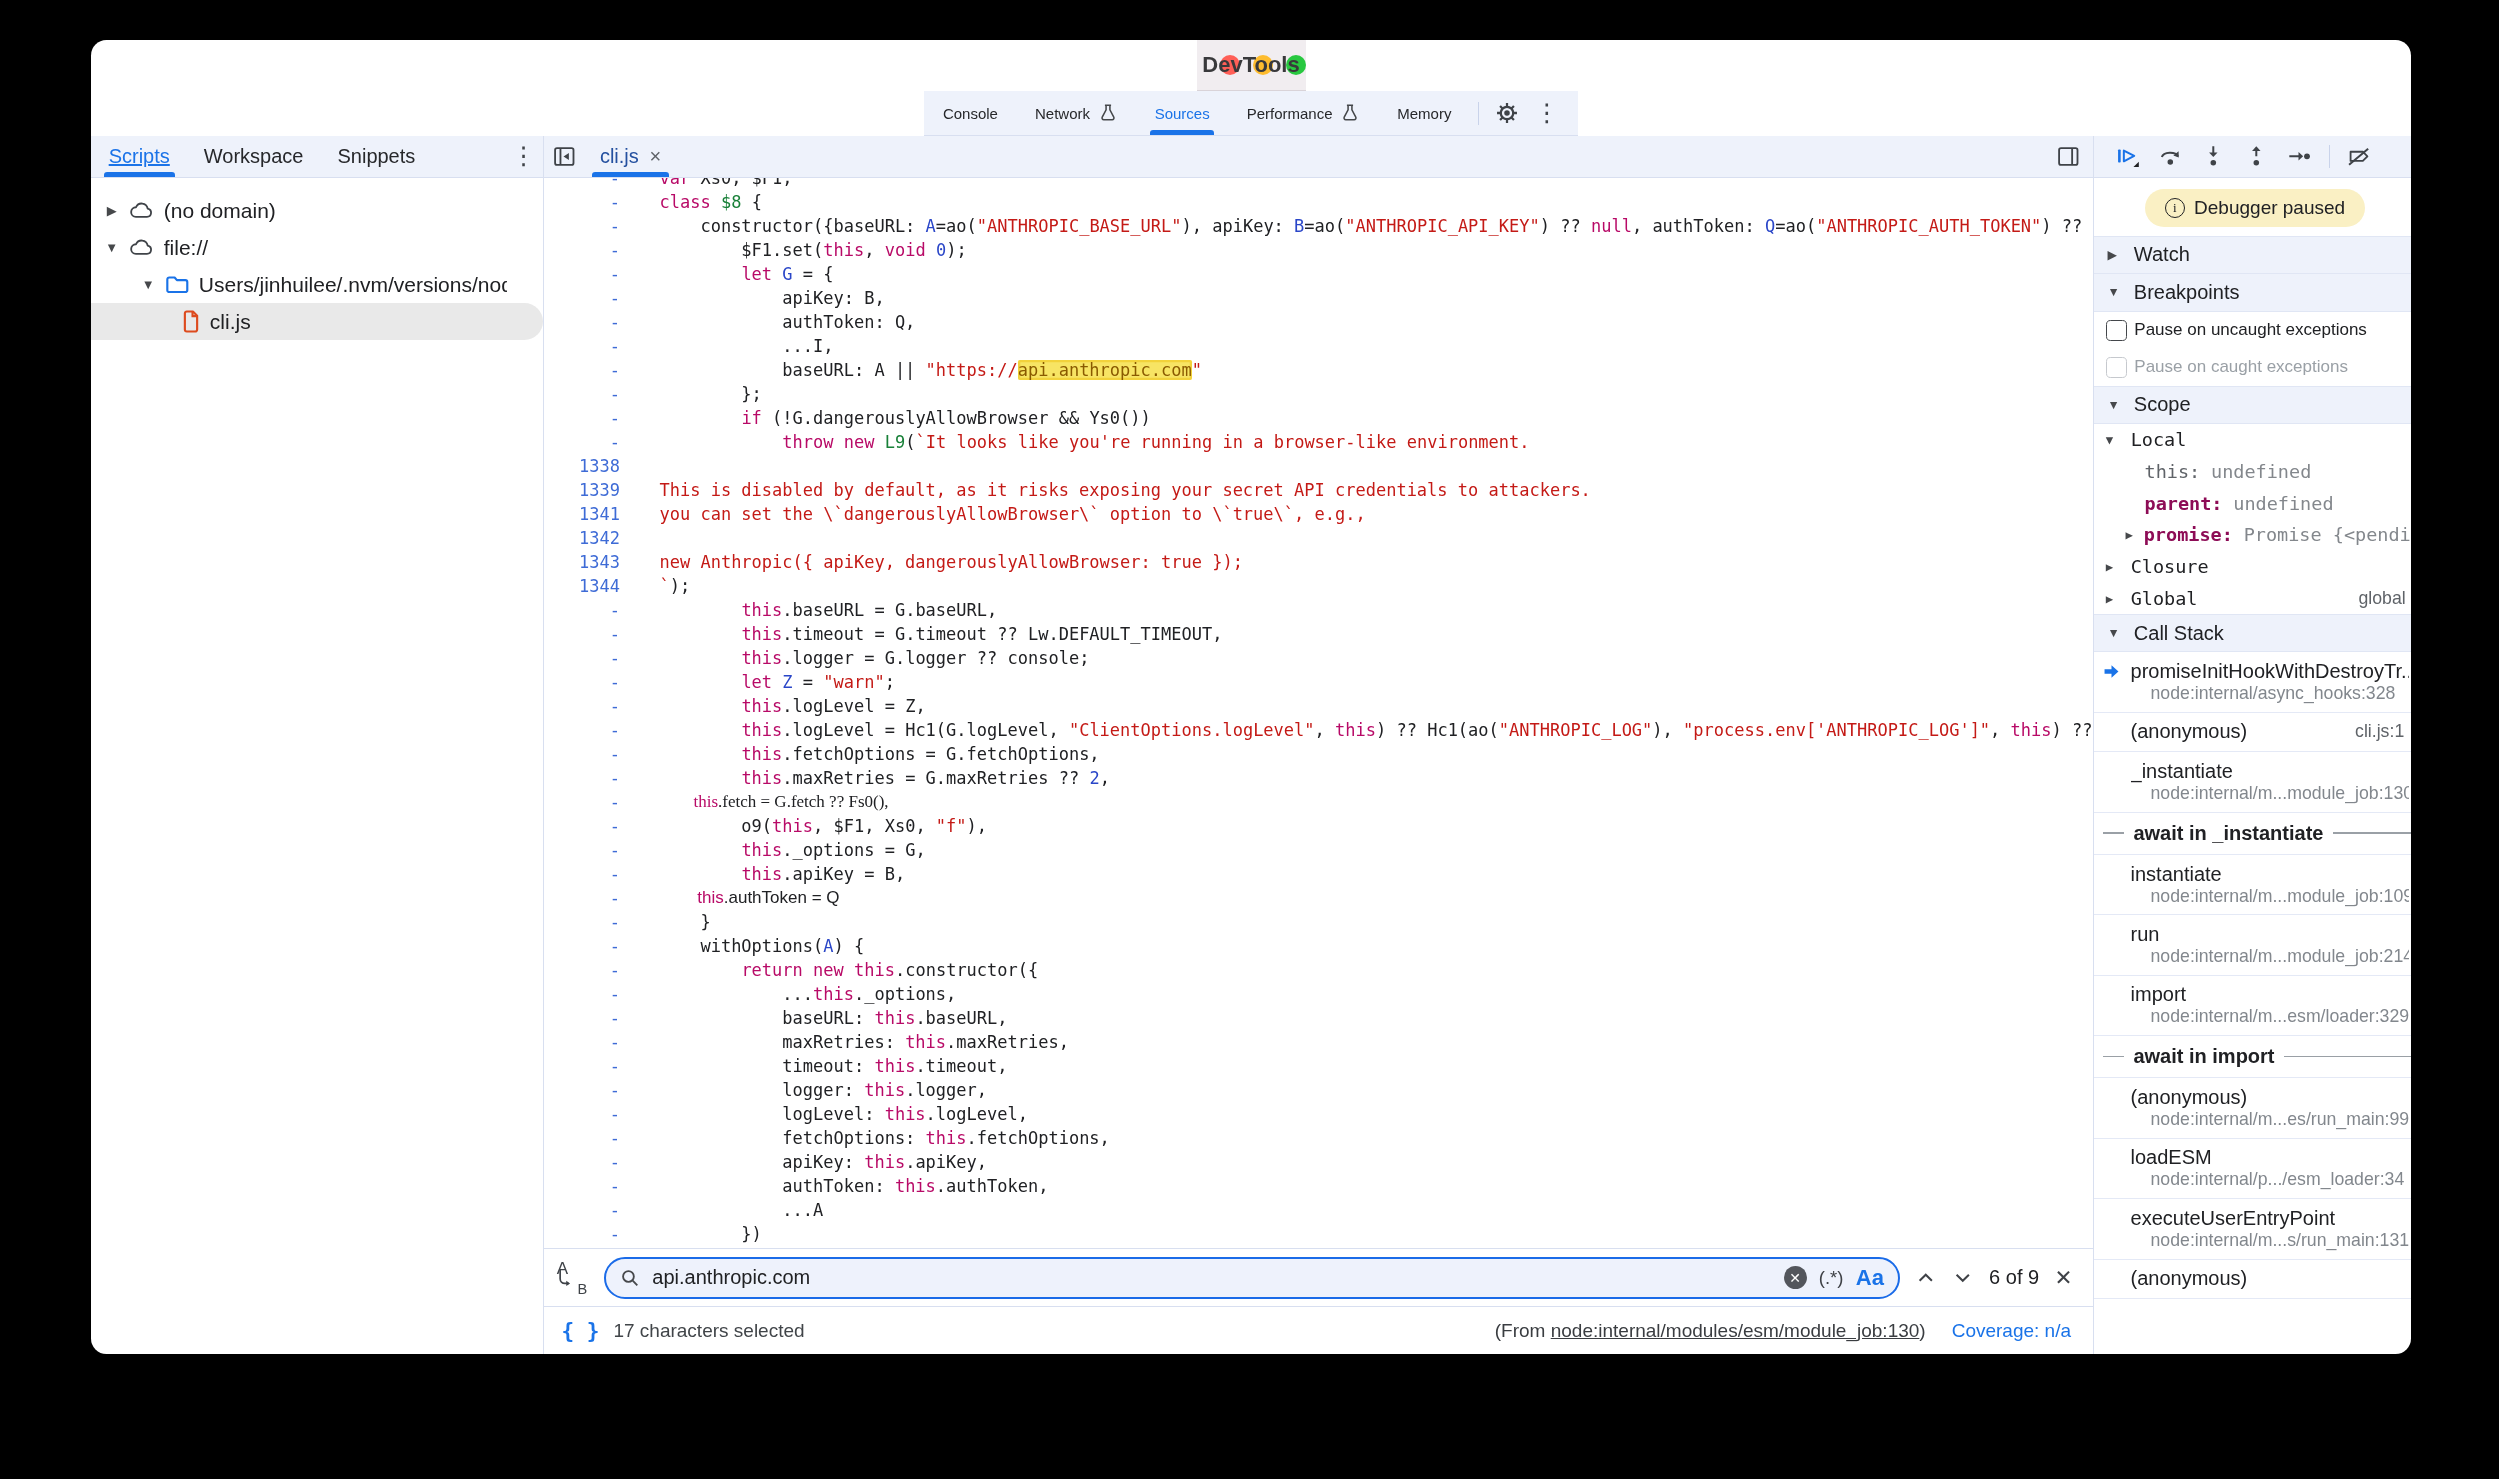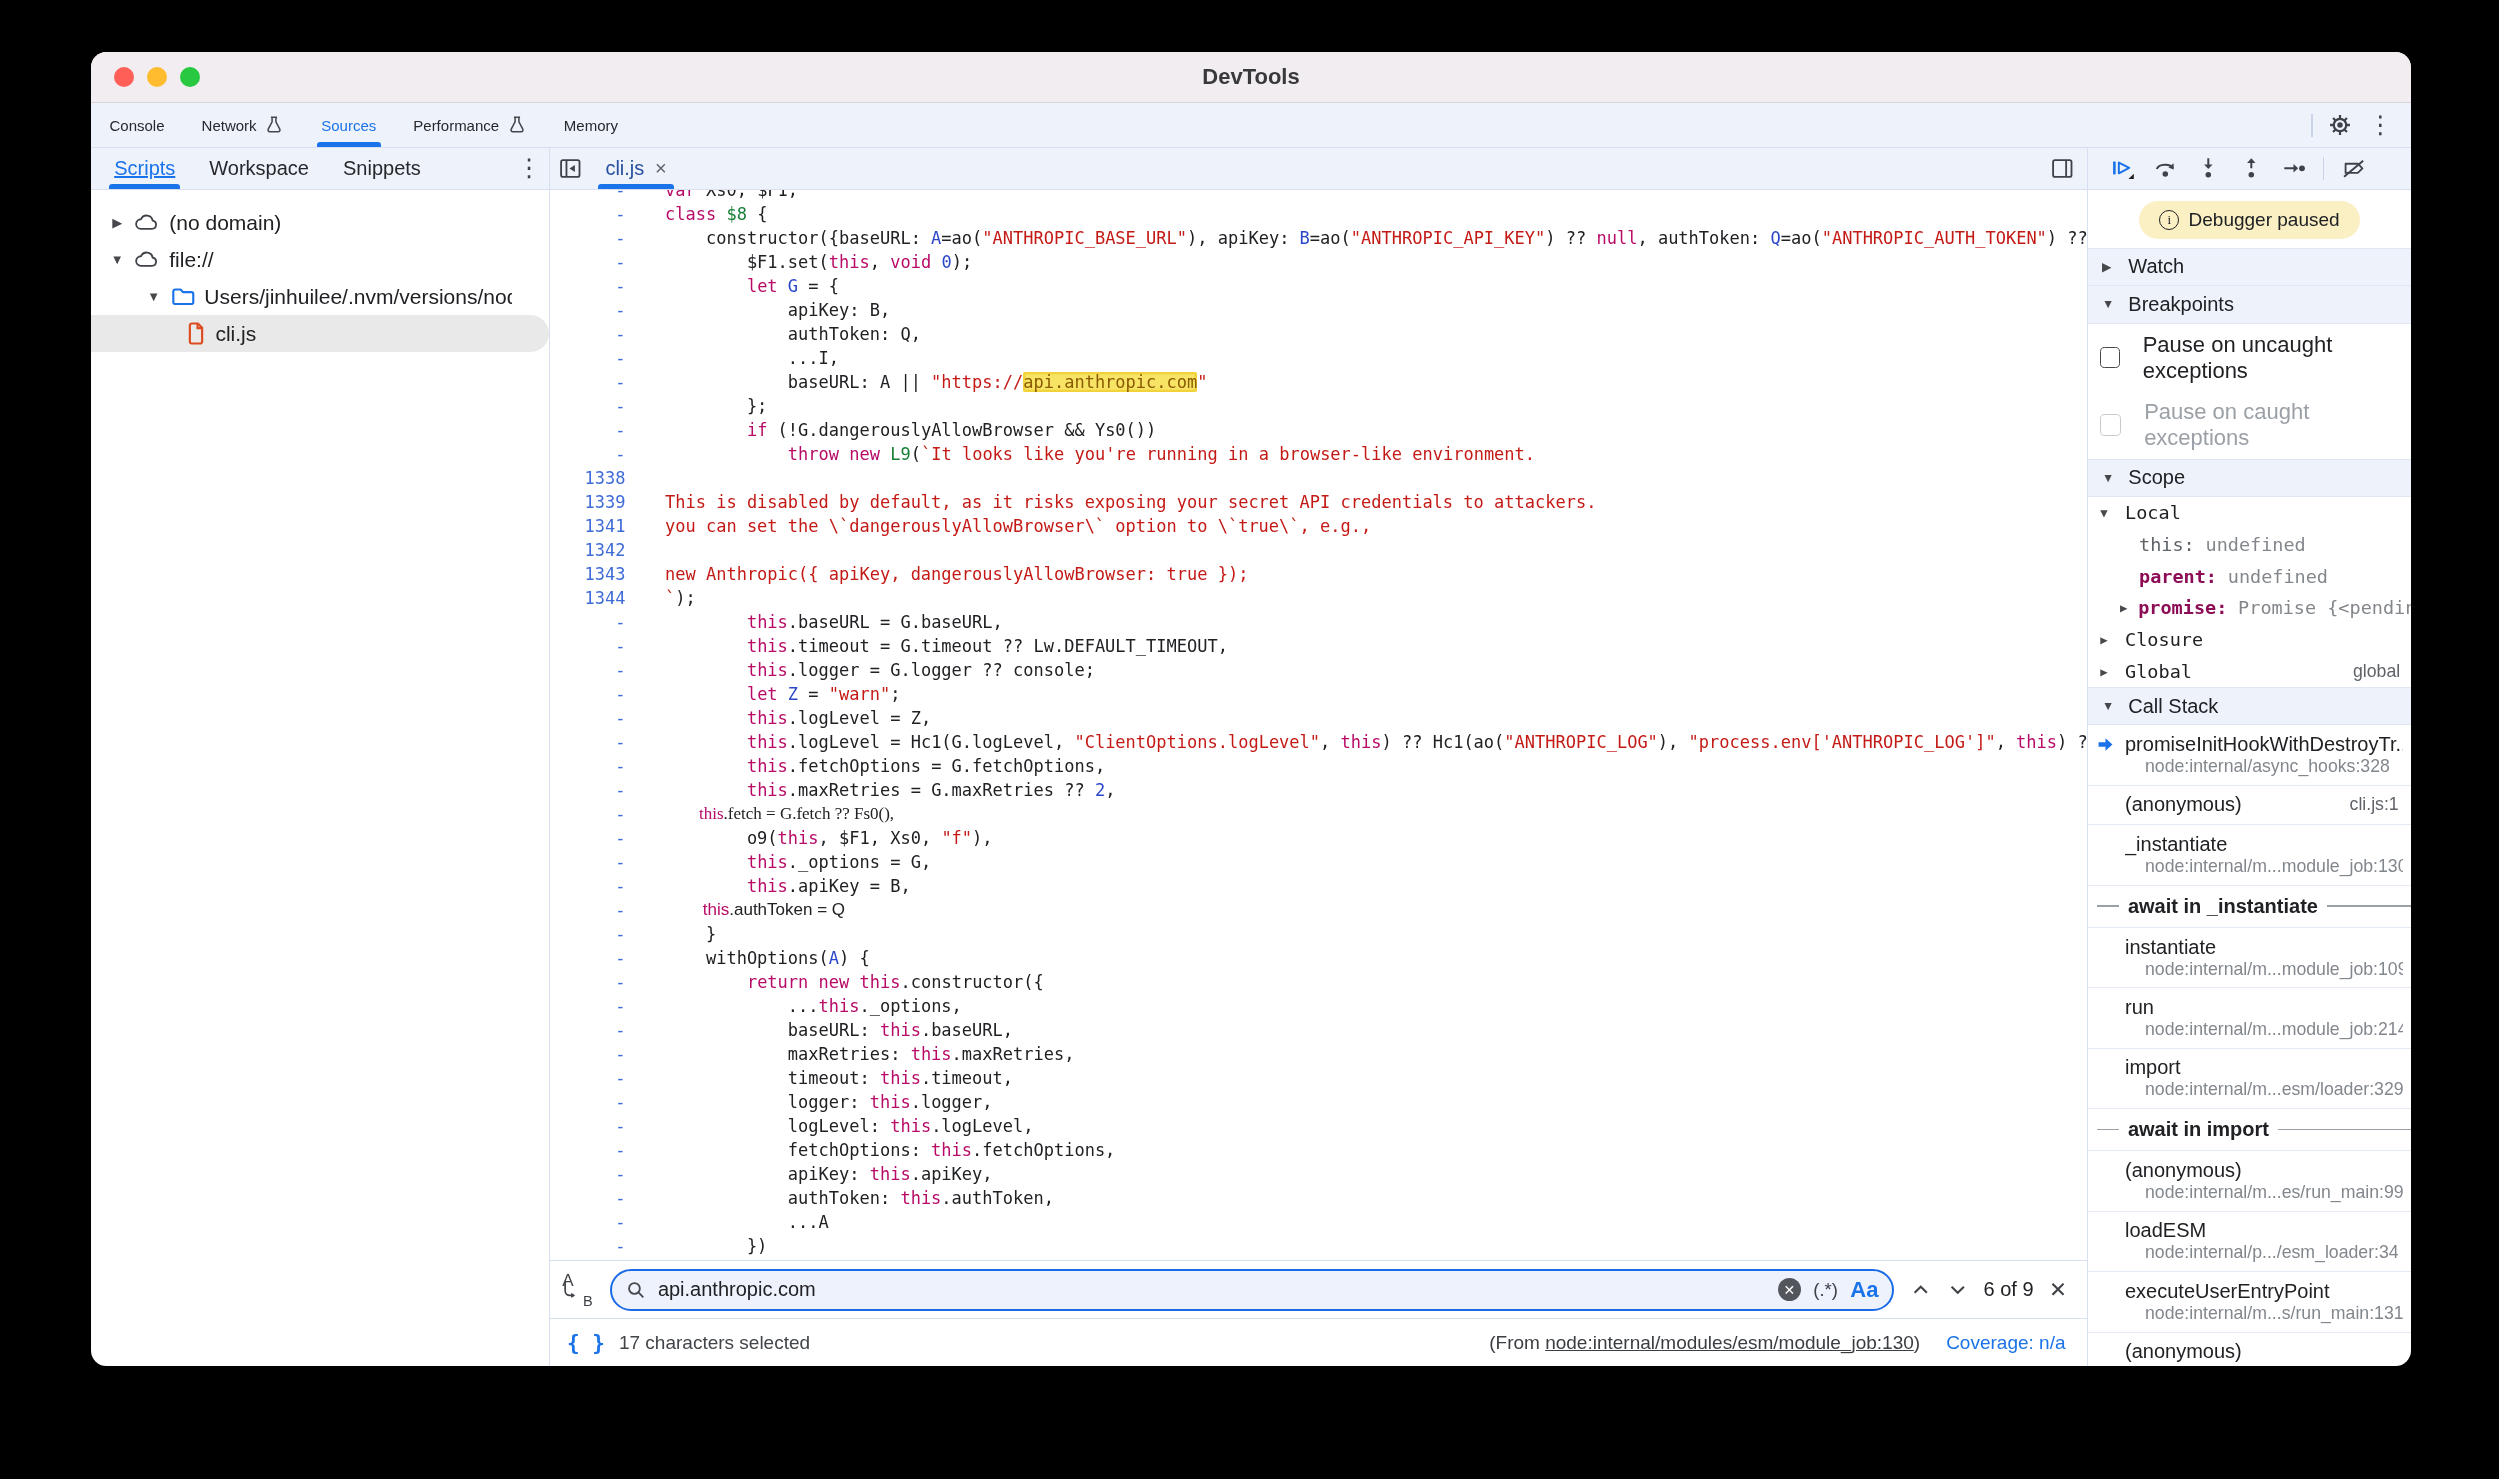--- a/index.html
+++ b/index.html
@@ -1,20 +1,20 @@
 <!DOCTYPE html>
 <html style="font-size:12.3px"><head>
 <meta charset="utf-8">
 <style>
   * { margin:0; padding:0; box-sizing:border-box; }
   html,body { width:2500px; height:1479px; background:#000; overflow:hidden;
               font-family:"Liberation Sans", sans-serif; color:#202124; }
-  .window { position:absolute; left:91px; top:52px; width:2320px; height:1314px;
+  .window { position:absolute; left:91px; top:40px; width:2320px; height:1314px;
             background:#fff; border-radius:15.4px; overflow:hidden;
-            box-shadow:0 23px 62px rgba(0,0,0,.6); display:flex; flex-direction:column; }
+            box-shadow:0 23px 62px rgba(0,0,0,.6); display:flex; flex-direction:column;align-items:center; }
   
   .titlebar { height:51px; background:#f1edf0; border-bottom:0.8px solid #d9d3d8;
               display:flex; align-items:center; position:relative; flex:0 0 auto; }
   .lights { display:flex; gap:13px; margin-left:23px; }
   .light { width:20px; height:20px; border-radius:50%; }
   .light.r{ background:#ff5f57; } .light.y{ background:#febc2e; } .light.g{ background:#28c840; }
   .wtitle { position:absolute; left:0; right:0; text-align:center; font-size:22px;
             font-weight:700; color:#39393b; }
   
   .tabbar { height:45px; background:#eef2fb; border-bottom:0.8px solid #d8dff0;
@@ -95,21 +95,21 @@
   .paused-row { padding:10.8px 0 9.2px; display:flex; justify-content:center; background:#fff; }
   .paused-pill { background:#faf0c4; border-radius:20px; height:38px; display:flex;
                  align-items:center; gap:9.2px; padding:0 20px; font-size:19px; color:#202124; }
   .info-ic { width:20px; height:20px; border-radius:50%; border:1.5px solid #202124;
              display:flex; align-items:center; justify-content:center; font-size:13px;
              font-family:"Liberation Serif", serif; }
   .sechead { height:38px; background:#eef2fb; border-top:0.8px solid #e0e6f4;
              border-bottom:0.8px solid #e0e6f4; display:flex; align-items:center;
              padding-left:14px; gap:12.3px; font-size:20px; color:#202124; flex:0 0 auto; }
   .tw { font-size:12.3px; color:#46484b; width:14px; }
-  .cbrow { display:flex; align-items:center; gap:23px; padding:7.7px 0 7.7px 12.3px; font-size:22px; }
+  .cbrow { display:flex; align-items:center; gap:7px; padding:7.7px 0 7.7px 12.3px; font-size:17px; }
   .cbox { width:21.5px; height:21.5px; border:1.5px solid #44474b; border-radius:4.6px; background:#fff; }
   .cbrow.disabled { color:#9aa0a6; }
   .cbrow.disabled .cbox { border-color:#c6c9ce; }
   .scope { font-family:"DejaVu Sans Mono", monospace; font-size:18.5px; }
   .scoperow { display:flex; align-items:center; padding:5.4px 0 5.4px 12.3px; gap:10.8px; white-space:nowrap; }
   .scoperow.prop { padding-left:51px; }
   .scoperow.prop2 { padding-left:32px; }
   .pkey { color:#8d0c56; font-weight:700; }
   .pkey.plain { color:#5f6368; font-weight:400; }
   .pval { color:#83878c; }

